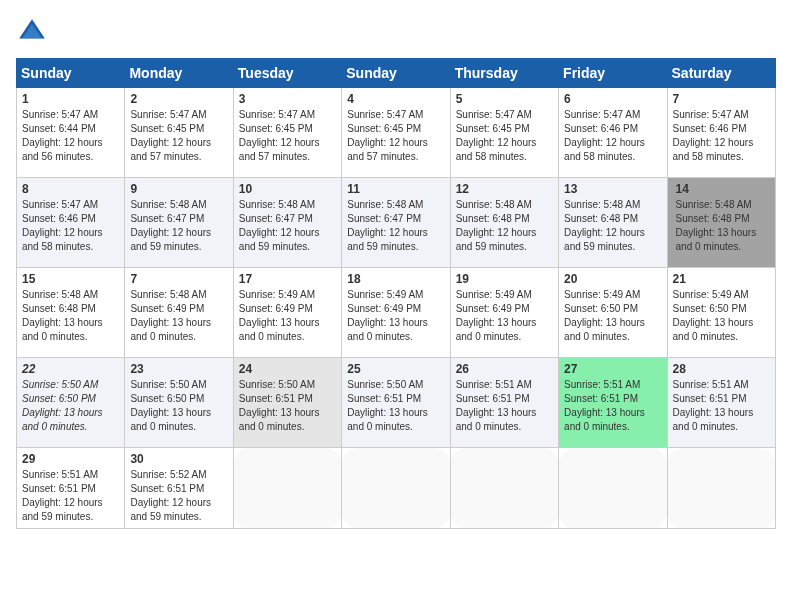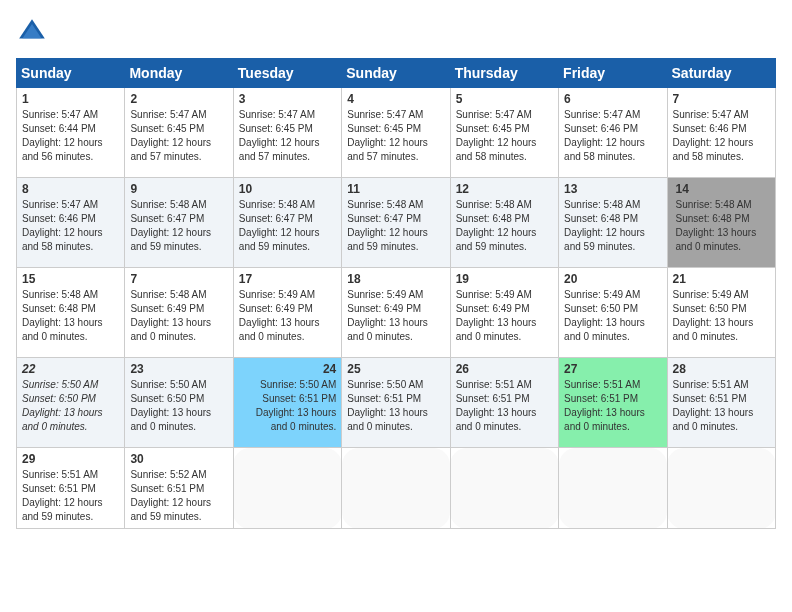--- a/index.html
+++ b/index.html
@@ -314,21 +314,21 @@
           </div>
         </td>
         <td style="background: rgb(240, 244, 248);">
           <span class="day-num">23</span>
           <div class="day-info">
             Sunrise: 5:50 AM<br>
             Sunset: 6:50 PM<br>
             Daylight: 13 hours and 0 minutes.
           </div>
         </td>
-        <td style="background: #7dd3fc; text-align: right;">
+        <td style="background: #e5e5e5;">
           <span class="day-num">24</span>
           <div class="day-info">
             Sunrise: 5:50 AM<br>
             Sunset: 6:51 PM<br>
             Daylight: 13 hours and 0 minutes.
           </div>
         </td>
         <td style="background: rgb(240, 244, 248);">
           <span class="day-num">25</span>
           <div class="day-info">

